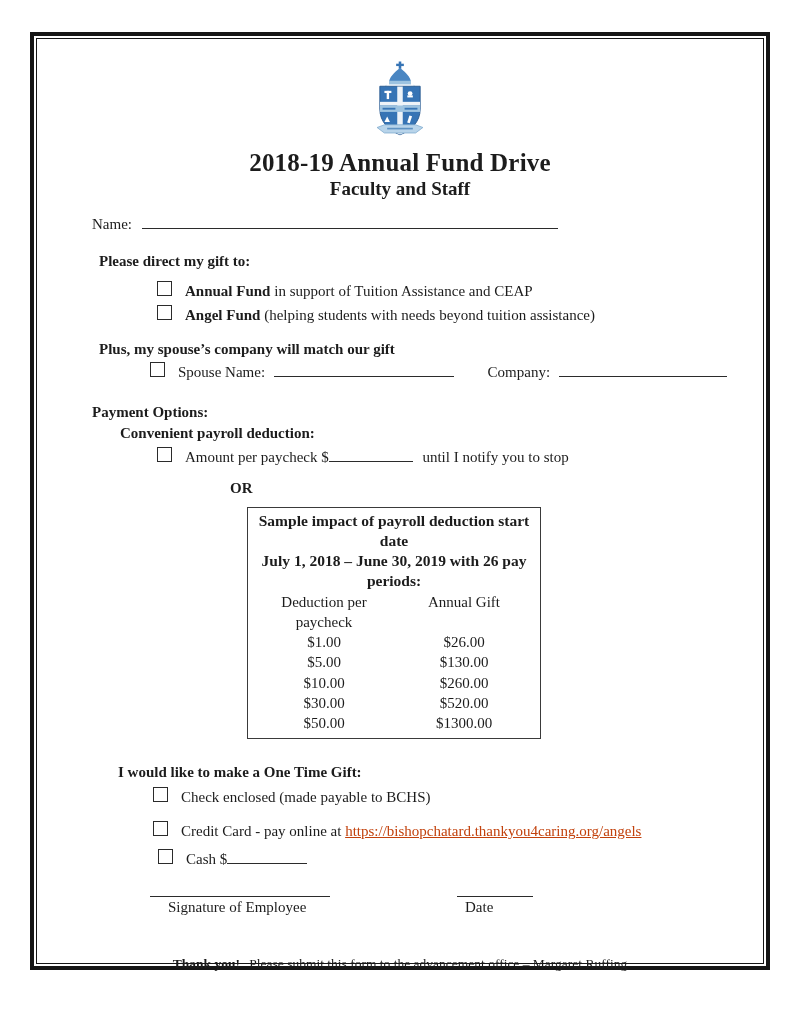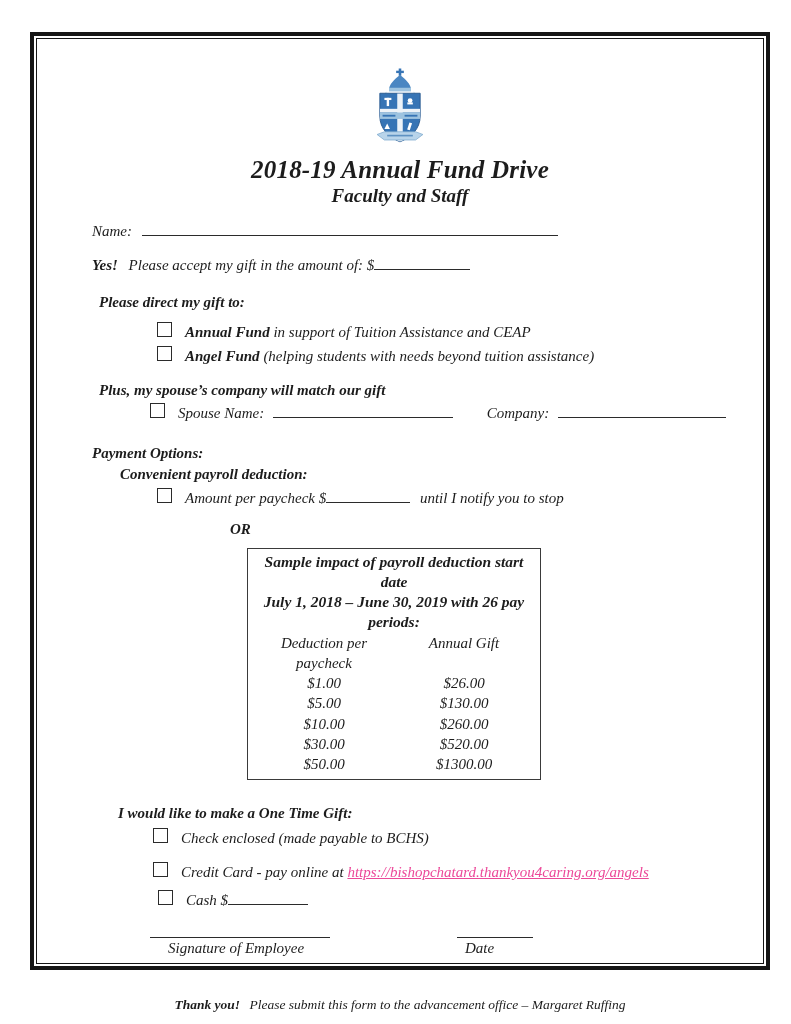--- a/index.html
+++ b/index.html
@@ -5,21 +5,21 @@
   * { margin:0; padding:0; box-sizing:border-box; }
   html,body { width:791px; height:1024px; background:#ffffff; }
   body { font-family:"Liberation Serif", serif; color:#1c1c1c; position:relative; }
 
   .frame-outer {
     position:absolute; left:30px; top:32px; width:740px; height:938px;
     border:4px solid #161616; padding:2px;
   }
   .frame-inner { width:100%; height:100%; border:1px solid #161616; }
 
-  .content { position:absolute; left:37px; top:44px; width:726px;font-style:italic; }
+  .content { position:absolute; left:37px; top:37px; width:726px; }
 
   .logo-wrap { text-align:center; margin-top:24px; }
   .title { text-align:center; font-weight:bold; font-size:25px; margin-top:6px; letter-spacing:0.2px; }
   .subtitle { text-align:center; font-weight:bold; font-size:19px; margin-top:1px; }
 
   .row { font-size:15px; line-height:1.4; }
   .b { font-weight:bold; }
 
   .blank { display:inline-block; border-bottom:1px solid #2b2b2b; height:14px; vertical-align:baseline; }
 
@@ -52,21 +52,21 @@
   }
   .sample-table .t-title { text-align:center; font-weight:bold; font-size:15.5px; line-height:1.3; }
   .t-cols { display:flex; }
   .t-cols > div { flex:1; text-align:center; line-height:1.35; }
 
   .onetime-head { margin-top:23px; margin-left:81px; }
   .ot1 { margin-top:4px; }
   .ot2 { margin-top:13px; }
   .ot3 { margin-top:7px; }
 
-  a.link { color:#ec4899; text-decoration:underline; }
+  a.link { color:#c2410c; text-decoration:underline; }
 
   .sig-block { display:flex; margin-top:26px; margin-left:113px; font-size:15px; }
   .sig-emp { width:180px; }
   .sig-date { width:76px; margin-left:127px; }
   .sig-line { border-top:1px solid #2b2b2b; }
   .sig-emp .lab { padding-left:18px; padding-top:2px; }
   .sig-date .lab { padding-left:8px; padding-top:2px; }
 
   .footer { text-align:center; margin-top:38px; font-size:13.5px; line-height:1.5; }
   .footer .phone { font-weight:bold; }
@@ -113,24 +113,20 @@
   </div>
 
   <div class="title">2018-19 Annual Fund Drive</div>
   <div class="subtitle">Faculty and Staff</div>
 
   <div class="row ml-base name-row">
     <span>Name:</span>
     <span class="blank" style="width:416px; margin-left:6px;"></span>
   </div>
 
-  <div class="row ml-base yes-row">
-    <span class="b">Yes!</span>
-    <span style="margin-left:7px;">Please accept my gift in the amount of: $</span><span class="blank" style="width:96px;"></span>
-  </div>
 
   <div class="row b ml-h2 direct-head">Please direct my gift to:</div>
 
   <div class="fund-rows">
     <div class="cbrow ml-cb">
       <span class="cb"></span>
       <span><span class="b">Annual Fund</span><span> in support of Tuition Assistance and CEAP</span></span>
     </div>
     <div class="cbrow ml-cb">
       <span class="cb"></span>

